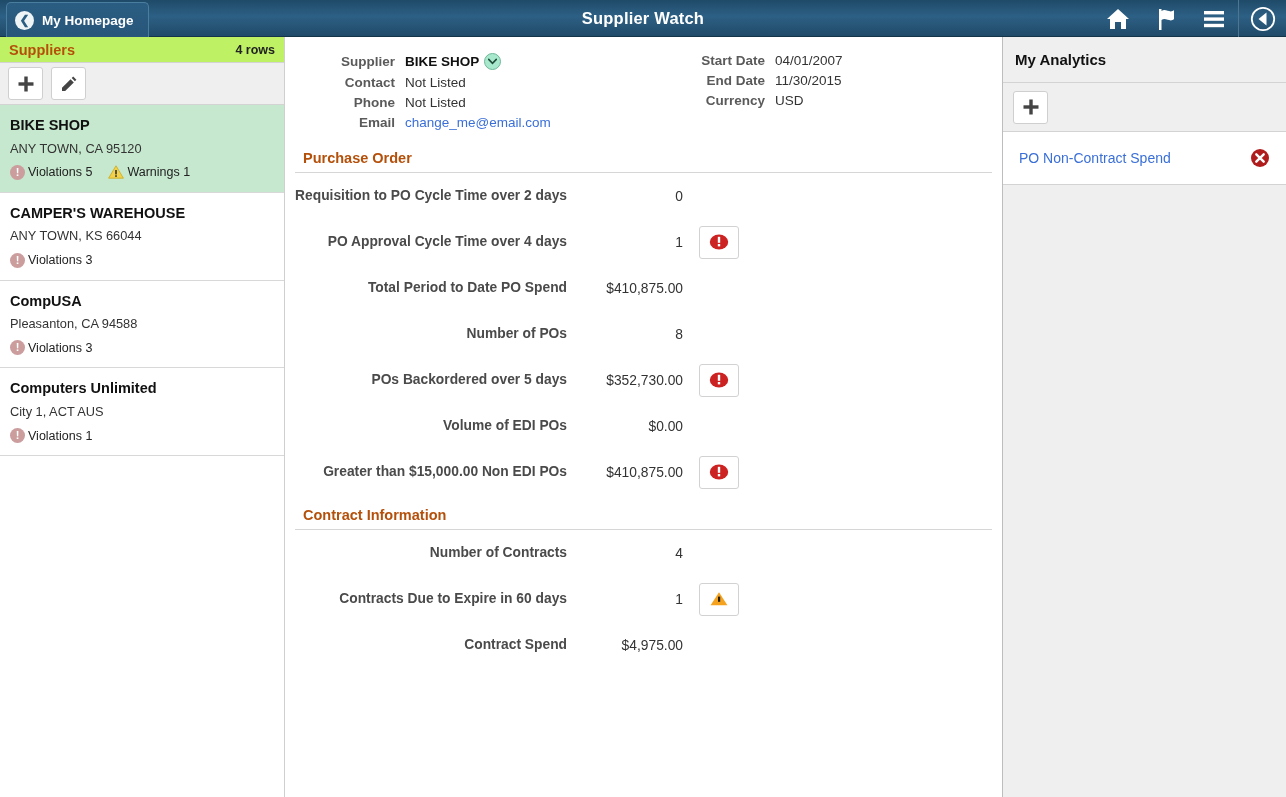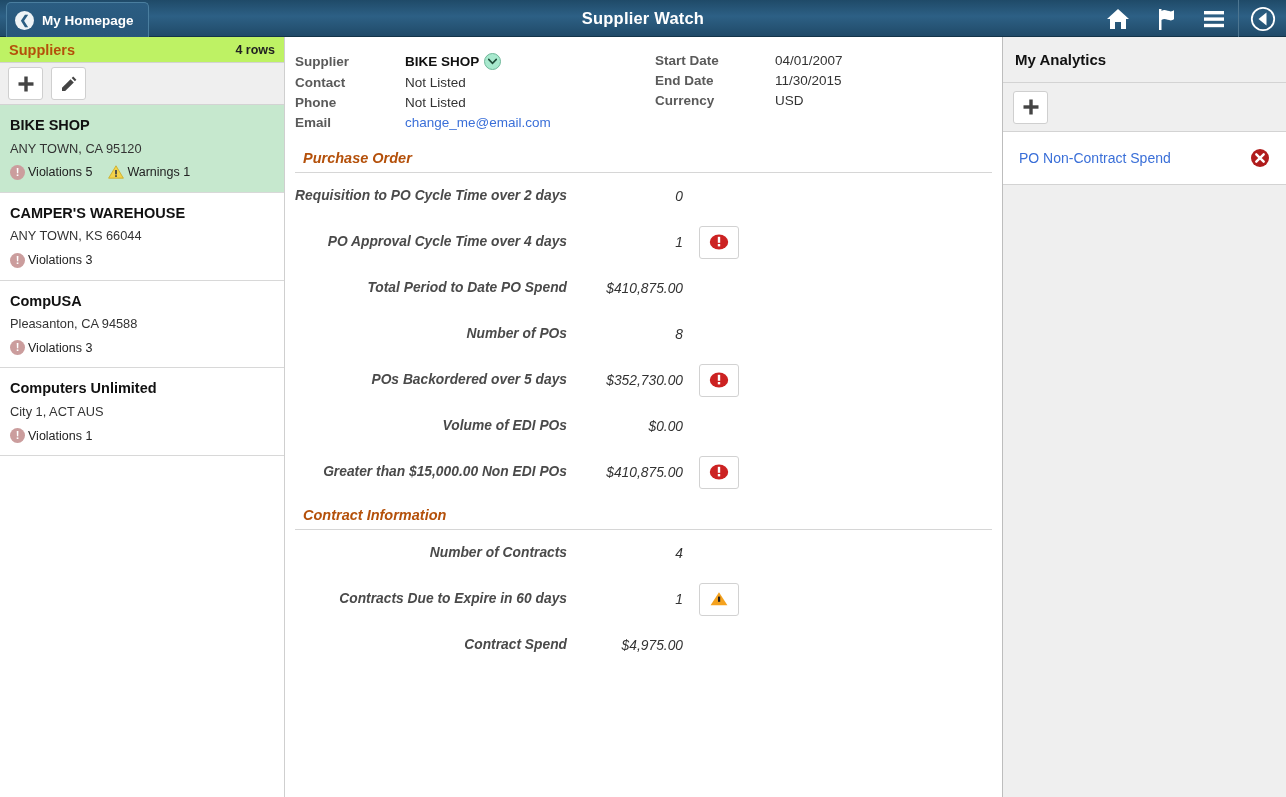--- a/index.html
+++ b/index.html
@@ -99,34 +99,34 @@
     flex: 1 1 auto; background: #ffffff; border-right: 1px solid #bdbdbd;
     padding: 16px 16px 0 10px; overflow: hidden; min-width: 0;
   }
   .hdr-grid { display: flex; gap: 0; padding: 0 0 8px 0; }
   .hdr-col { display: flex; flex-direction: column; gap: 5px; }
   .hdr-col.left { width: 360px; }
   .hdr-col.right { width: 330px; }
   .hdr-row { display: flex; align-items: baseline; gap: 10px; }
   .hdr-lbl {
     font-size: 13.5px; font-weight: bold; color: #5a5a5a;
-    flex: 0 0 auto;
+    text-align: right; flex: 0 0 auto;
   }
   .hdr-col.left .hdr-lbl { width: 100px; }
   .hdr-col.right .hdr-lbl { width: 110px; }
   .hdr-val { font-size: 13.5px; color: #333; display: flex; align-items: center; gap: 5px; }
   .hdr-val.bold { font-weight: bold; color: #111; }
   .hdr-val.link { color: #3a6fd8; cursor: pointer; }
   .dd-circle {
     width: 17px; height: 17px; border-radius: 50%;
     background: #a8e9ce; border: 1px solid #6fb799;
     display: inline-flex; align-items: center; justify-content: center; cursor: pointer;
   }
 
-  .sec { margin-top: 12px; font-style: italic; }
+  .sec { margin-top: 12px; }
   .sec-title {
     color: #b4500a; font-size: 14.5px; font-weight: bold;
     padding: 0 0 6px 8px; border-bottom: 1px solid #d6d6d6;
     margin-right: -6px;
   }
   .metric {
     display: flex; align-items: center; min-height: 46px; padding: 4px 0;
   }
   .m-label {
     width: 284px; flex: 0 0 284px; text-align: right;

